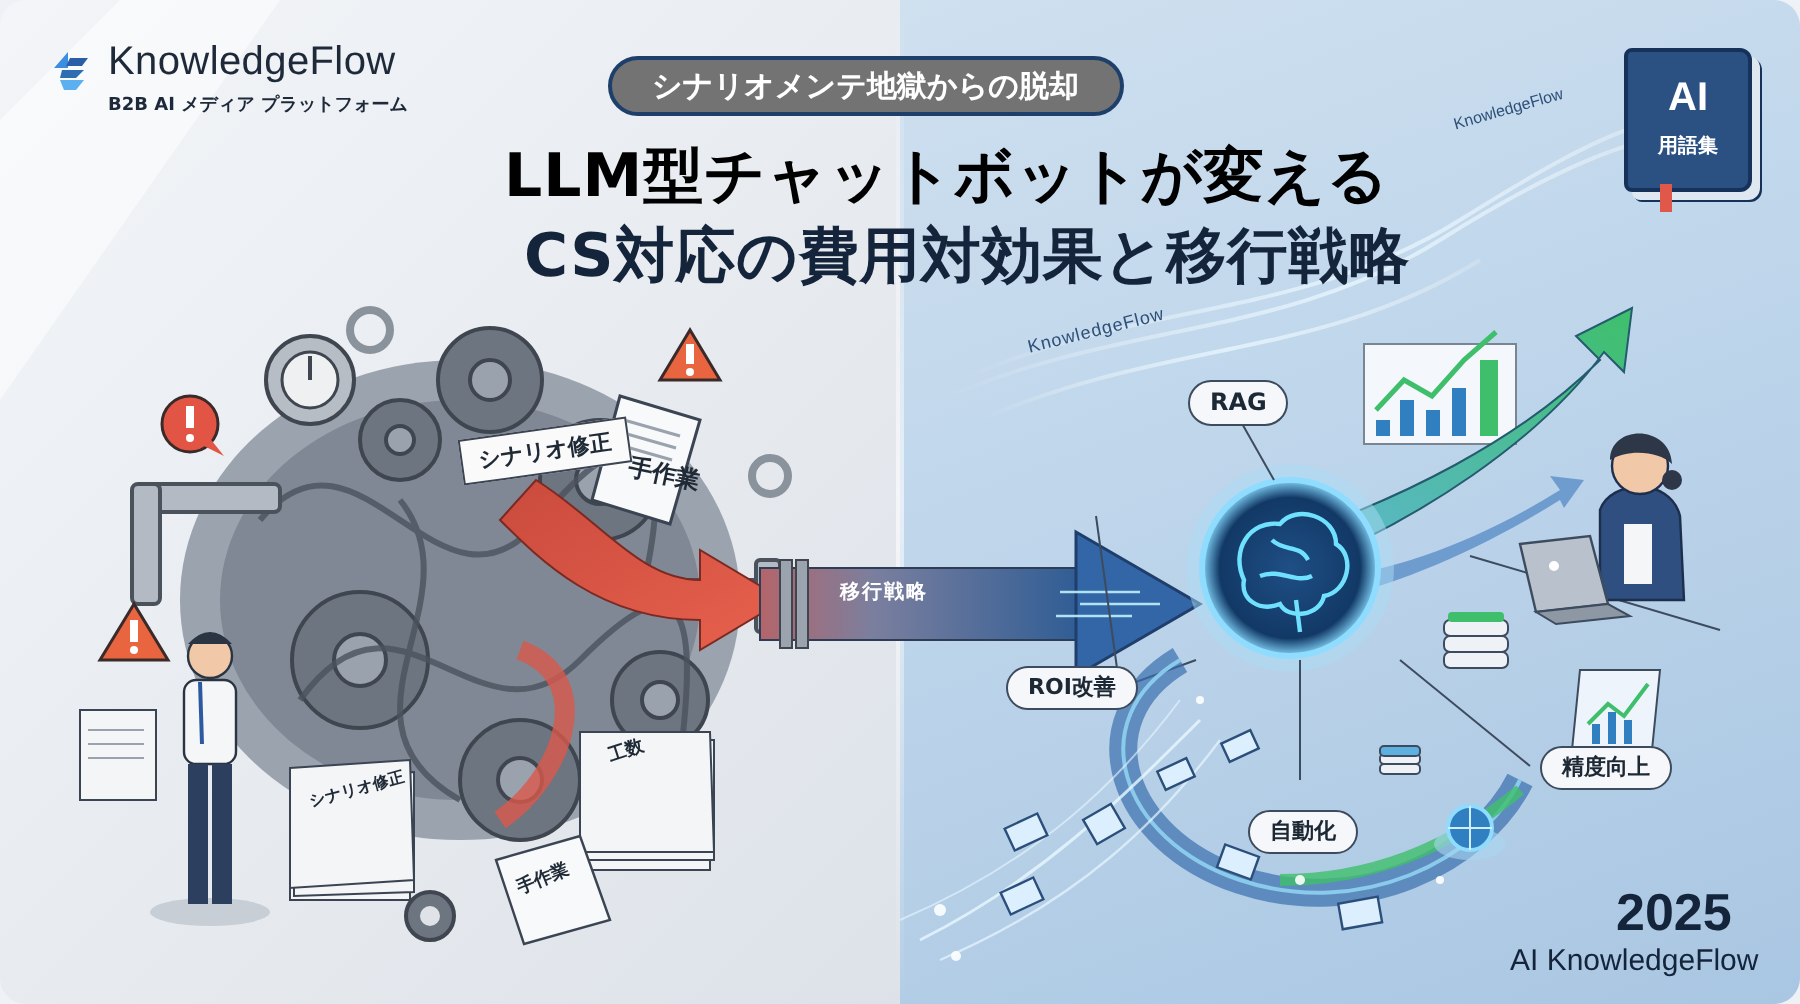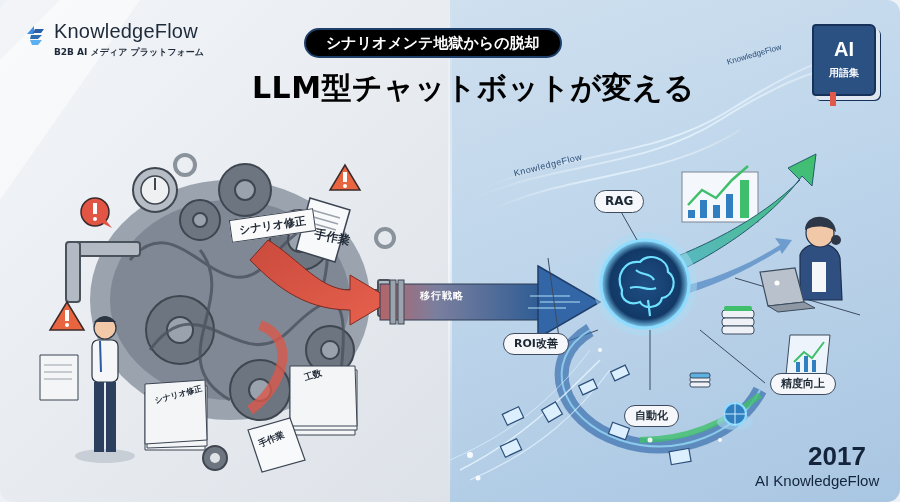--- a/index.html
+++ b/index.html
@@ -14,21 +14,21 @@
     background: linear-gradient(180deg, rgba(255,255,255,0.0), rgba(255,255,255,0.6), rgba(255,255,255,0)); }
 
   
   .logo { position: absolute; left: 22px; top: 20px; display: flex; align-items: flex-start; gap: 6px; }
   .logo-mark { width: 26px; height: 26px; margin-top: 3px; }
   .logo-name { font-family: "Liberation Sans", sans-serif; font-size: 20px; color: #1e2a3a; letter-spacing: 0.2px; }
   .logo-sub { font-size: 9px; color: #1e2a3a; margin-top: 3px; font-weight: bold; }
 
   
   .pill { position: absolute; left: 304px; top: 28px; height: 30px; padding: 0 20px;
-    background: #000000; color: #ffffff; border-radius: 16px; font-size: 15px; font-weight: bold;
+    background: #737373; color: #ffffff; border-radius: 16px; font-size: 15px; font-weight: bold;
     display: flex; align-items: center; border: 2px solid #1e3f6a; }
   .title1 { position: absolute; left: 252px; top: 68px; font-size: 30px; font-weight: bold; color: #000000; letter-spacing: 0.5px; white-space: nowrap; }
   .title2 { position: absolute; left: 262px; top: 108px; font-size: 30px; font-weight: bold; color: #13243b; letter-spacing: 0.5px; white-space: nowrap; }
 
   
   .book { position: absolute; left: 812px; top: 24px; width: 64px; height: 72px; background: #2b5183;
     border: 2px solid #17325a; border-radius: 4px 6px 6px 4px; box-shadow: 4px 4px 0 #dfe7f0, 5px 5px 0 #17325a; }
   .book-ai { position: absolute; left: 0; right: 0; top: 12px; text-align: center; color: #fff; font-size: 20px; font-weight: bold; font-family: "Liberation Sans", sans-serif; }
   .book-sub { position: absolute; left: 0; right: 0; top: 40px; text-align: center; color: #fff; font-size: 10px; font-weight: bold; }
   .book-ribbon { position: absolute; left: 16px; bottom: -12px; width: 6px; height: 14px; background: #e0584a; }
@@ -310,20 +310,21 @@
       <path d="M13,6 L22,6 L19,10 L11,10 Z" fill="#2a5fa8"></path>
     </svg>
     <div>
       <div class="logo-name">KnowledgeFlow</div>
       <div class="logo-sub">B2B AI メディア プラットフォーム</div>
     </div>
   </div>
 
   <div class="pill">シナリオメンテ地獄からの脱却</div>
   <div class="title1">LLM型チャットボットが変える</div>
+  <div class="title2">CS対応の費用対効果と移行戦略</div>
 
   <div class="book">
     <div class="book-ai">AI</div>
     <div class="book-sub">用語集</div>
     <div class="book-ribbon"></div>
   </div>
   <div class="book-flow">KnowledgeFlow</div>
   <div class="flow-text">KnowledgeFlow</div>
 
   <div class="paper-tag" style="left:230px; top:214px; transform:rotate(-8deg);">シナリオ修正</div>
@@ -332,15 +333,15 @@
   <div class="paper-tag" style="left:300px; top:368px; transform:rotate(-18deg); font-size:9px; padding:1px 4px; border:none; background:transparent;">工数</div>
   <div class="paper-tag" style="left:254px; top:432px; transform:rotate(-22deg); font-size:9px; padding:1px 4px; border:none; background:transparent;">手作業</div>
 
   <div class="mig-label">移行戦略</div>
 
   <div class="tag" style="left:594px; top:190px; font-size:12px;">RAG</div>
   <div class="tag" style="left:503px; top:333px;">ROI改善</div>
   <div class="tag" style="left:624px; top:405px;">自動化</div>
   <div class="tag" style="left:770px; top:373px;">精度向上</div>
 
-  <div class="year">2017</div>
+  <div class="year">2025</div>
   <div class="brand">AI KnowledgeFlow</div>
 </div>
 
 </body></html>

